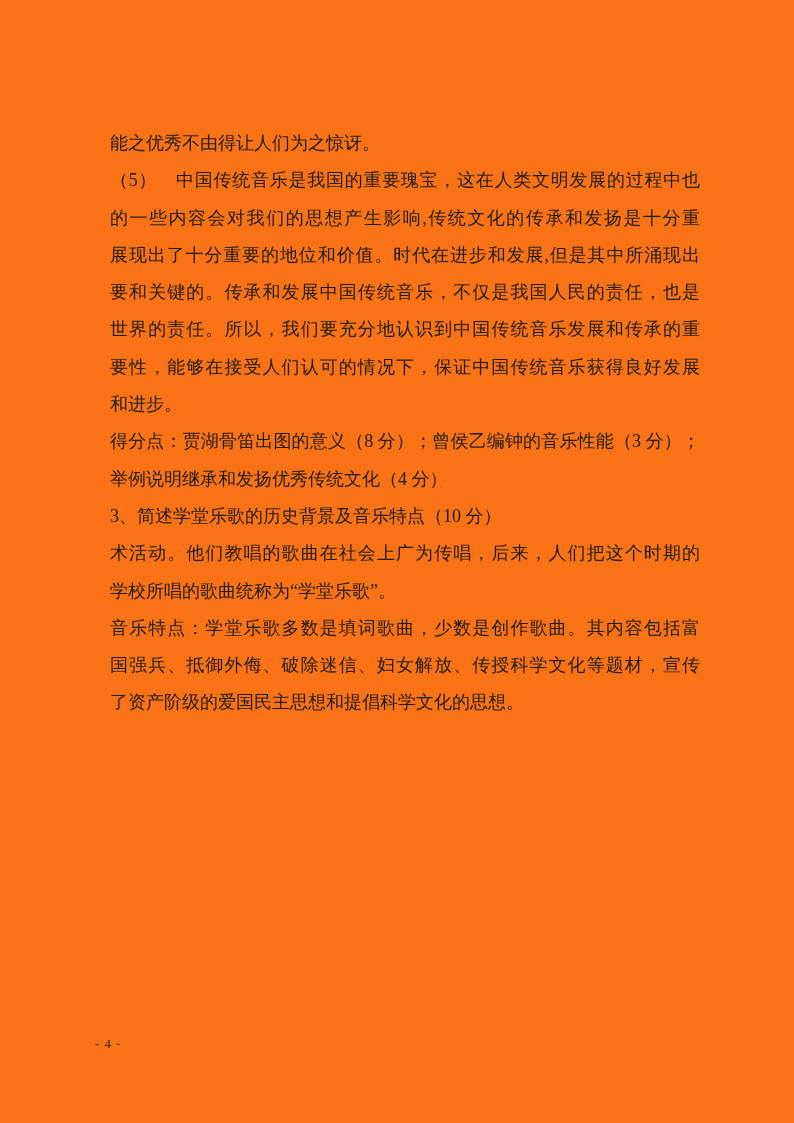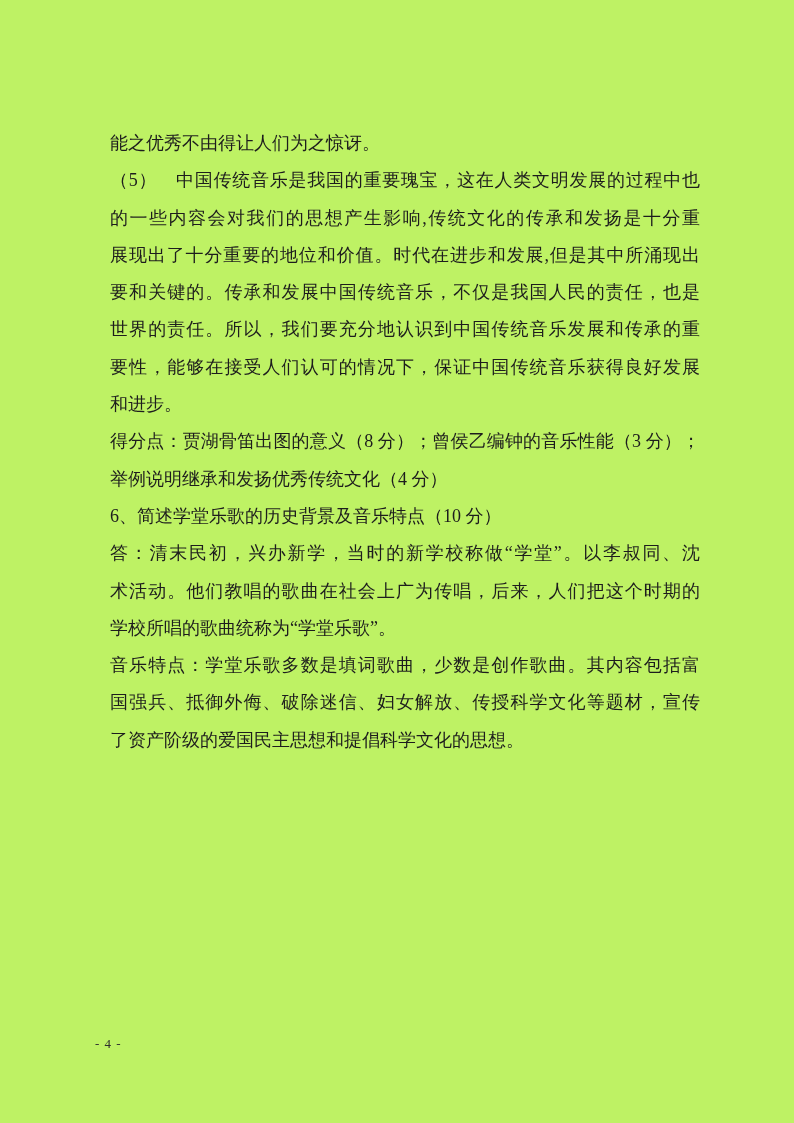--- a/index.html
+++ b/index.html
@@ -4,21 +4,21 @@
 <style>
   html, body {
     margin: 0;
     padding: 0;
     background: #ffffff;
   }
   .page {
     position: relative;
     width: 794px;
     height: 1123px;
-    background: #bef264;
+    background: #f97316;
     overflow: hidden;
     font-family: "Liberation Serif", serif;
   }
   .text-block {
     position: absolute;
     left: 110px;
     top: 125px;
     width: 590px;
     color: #1d1d1d;
     font-size: 18px;
@@ -68,25 +68,24 @@
       <p class="line">要性，能够在接受人们认可的情况下，保证中国传统音乐获得良好发展</p>
       <p class="line end">和进步。</p>
     </div>
 
     <div class="paragraph">
       <p class="line">得分点：贾湖骨笛出图的意义（8 分）；曾侯乙编钟的音乐性能（3 分）；</p>
       <p class="line end">举例说明继承和发扬优秀传统文化（4 分）</p>
     </div>
 
     <div class="paragraph">
-      <p class="line end">6、简述学堂乐歌的历史背景及音乐特点（10 分）</p>
+      <p class="line end">3、简述学堂乐歌的历史背景及音乐特点（10 分）</p>
     </div>
 
     <div class="paragraph">
-      <p class="line">答：清末民初，兴办新学，当时的新学校称做“学堂”。以李叔同、沈</p>
       <p class="line">术活动。他们教唱的歌曲在社会上广为传唱，后来，人们把这个时期的</p>
       <p class="line end">学校所唱的歌曲统称为“学堂乐歌”。</p>
     </div>
 
     <div class="paragraph">
       <p class="line">音乐特点：学堂乐歌多数是填词歌曲，少数是创作歌曲。其内容包括富</p>
       <p class="line">国强兵、抵御外侮、破除迷信、妇女解放、传授科学文化等题材，宣传</p>
       <p class="line end">了资产阶级的爱国民主思想和提倡科学文化的思想。</p>
     </div>
 

